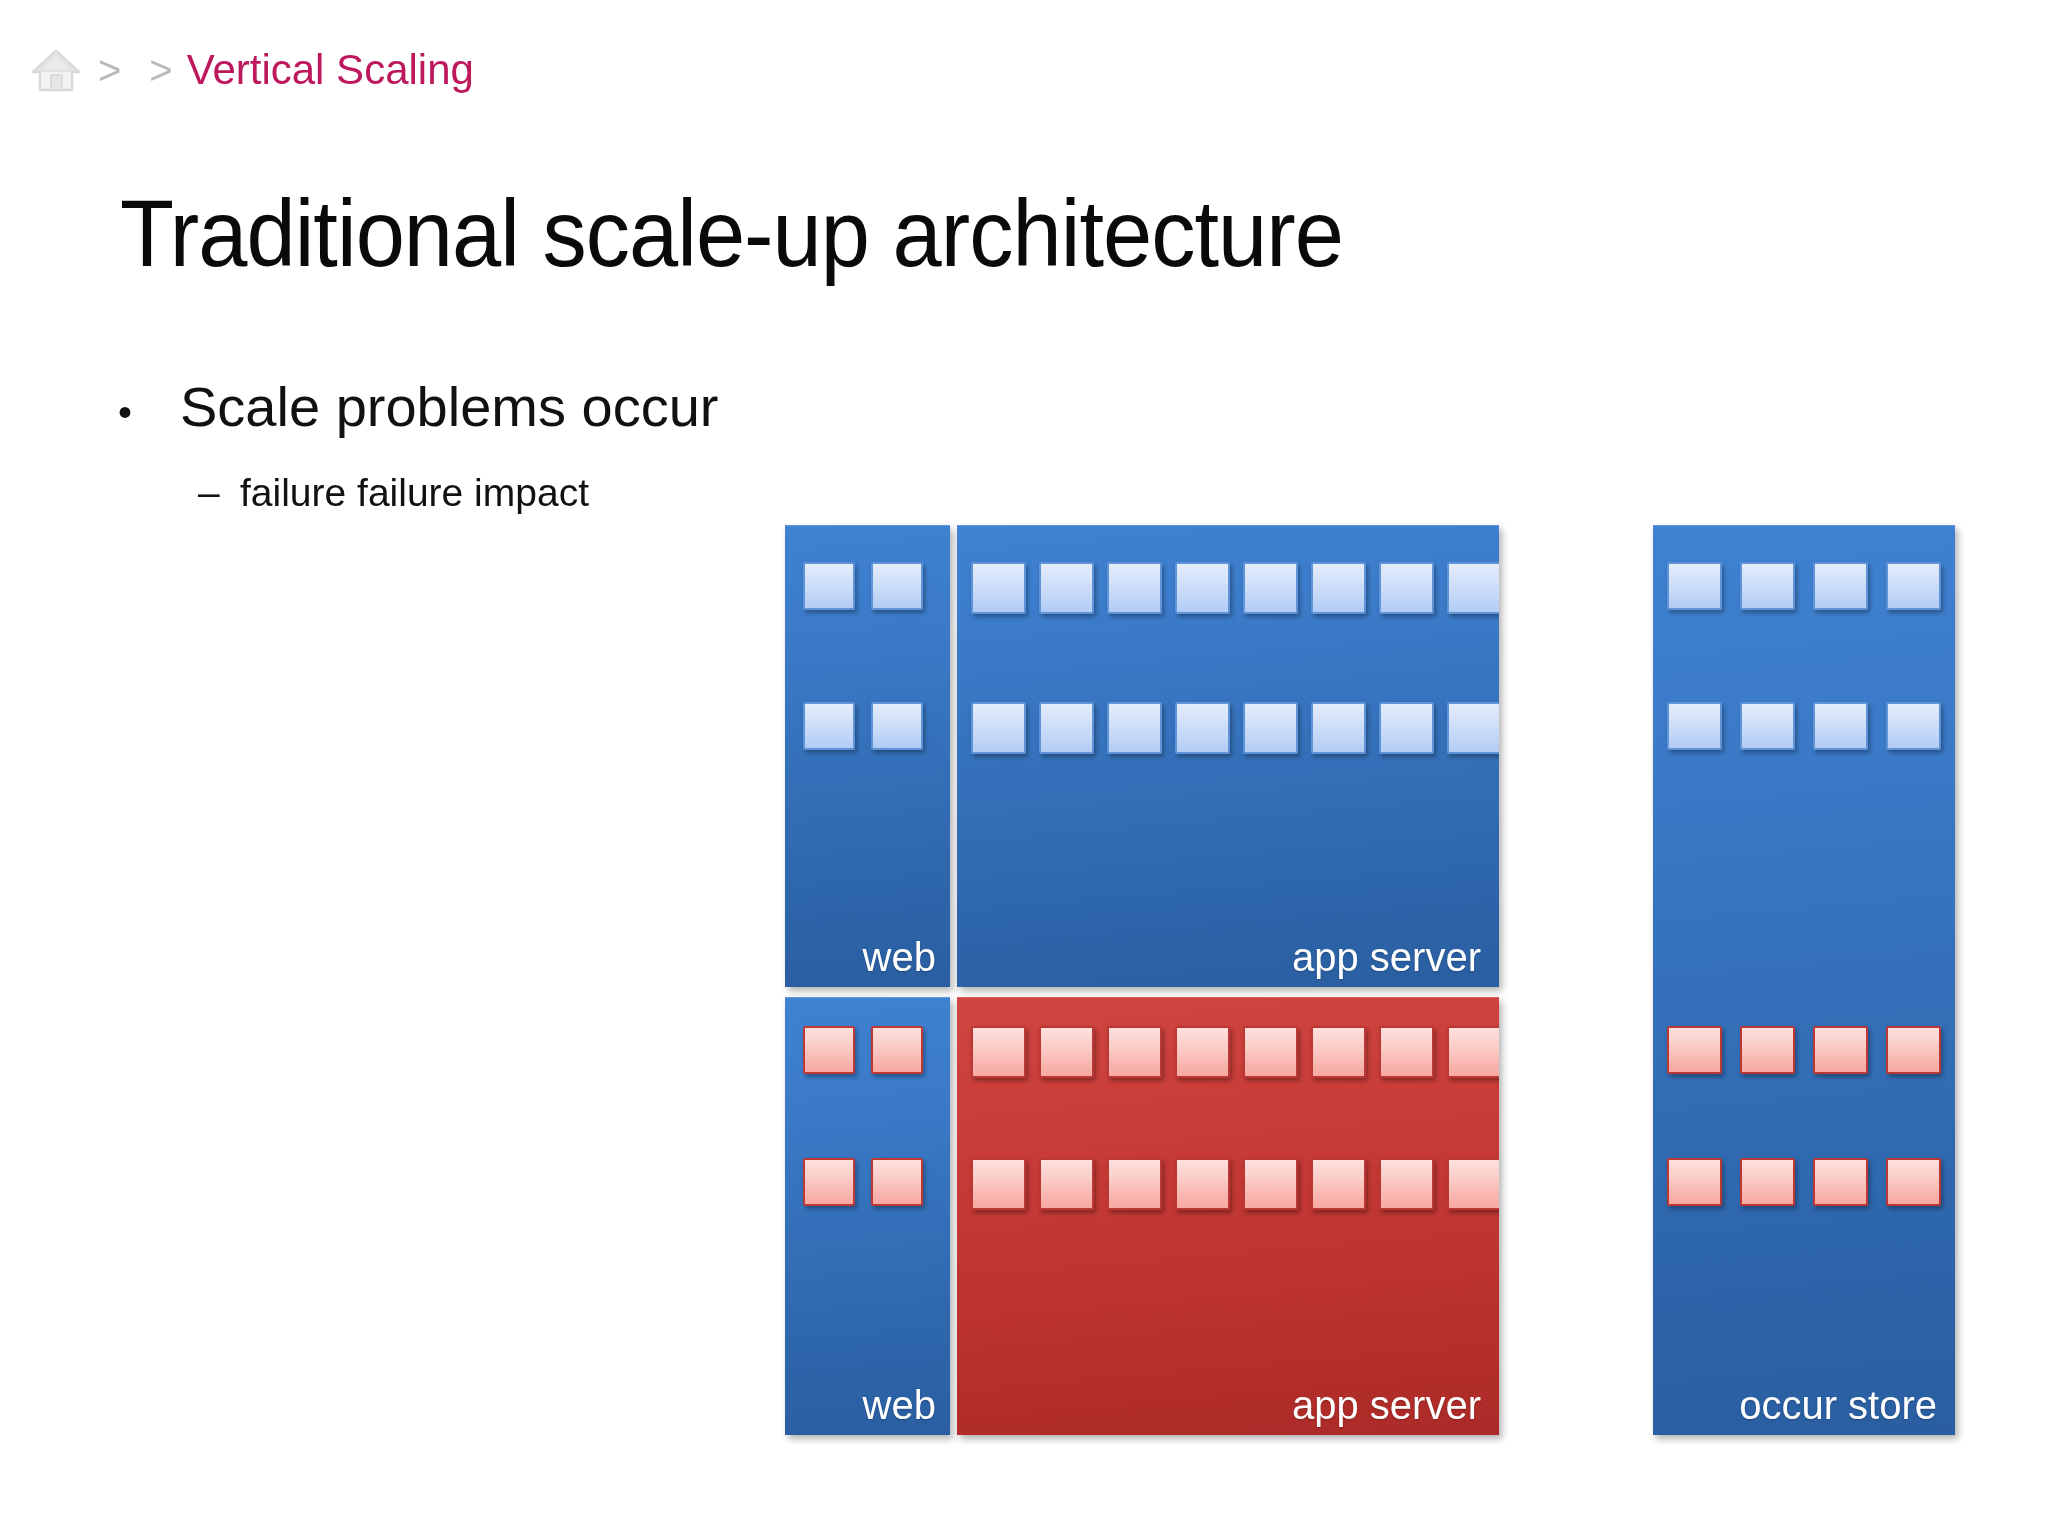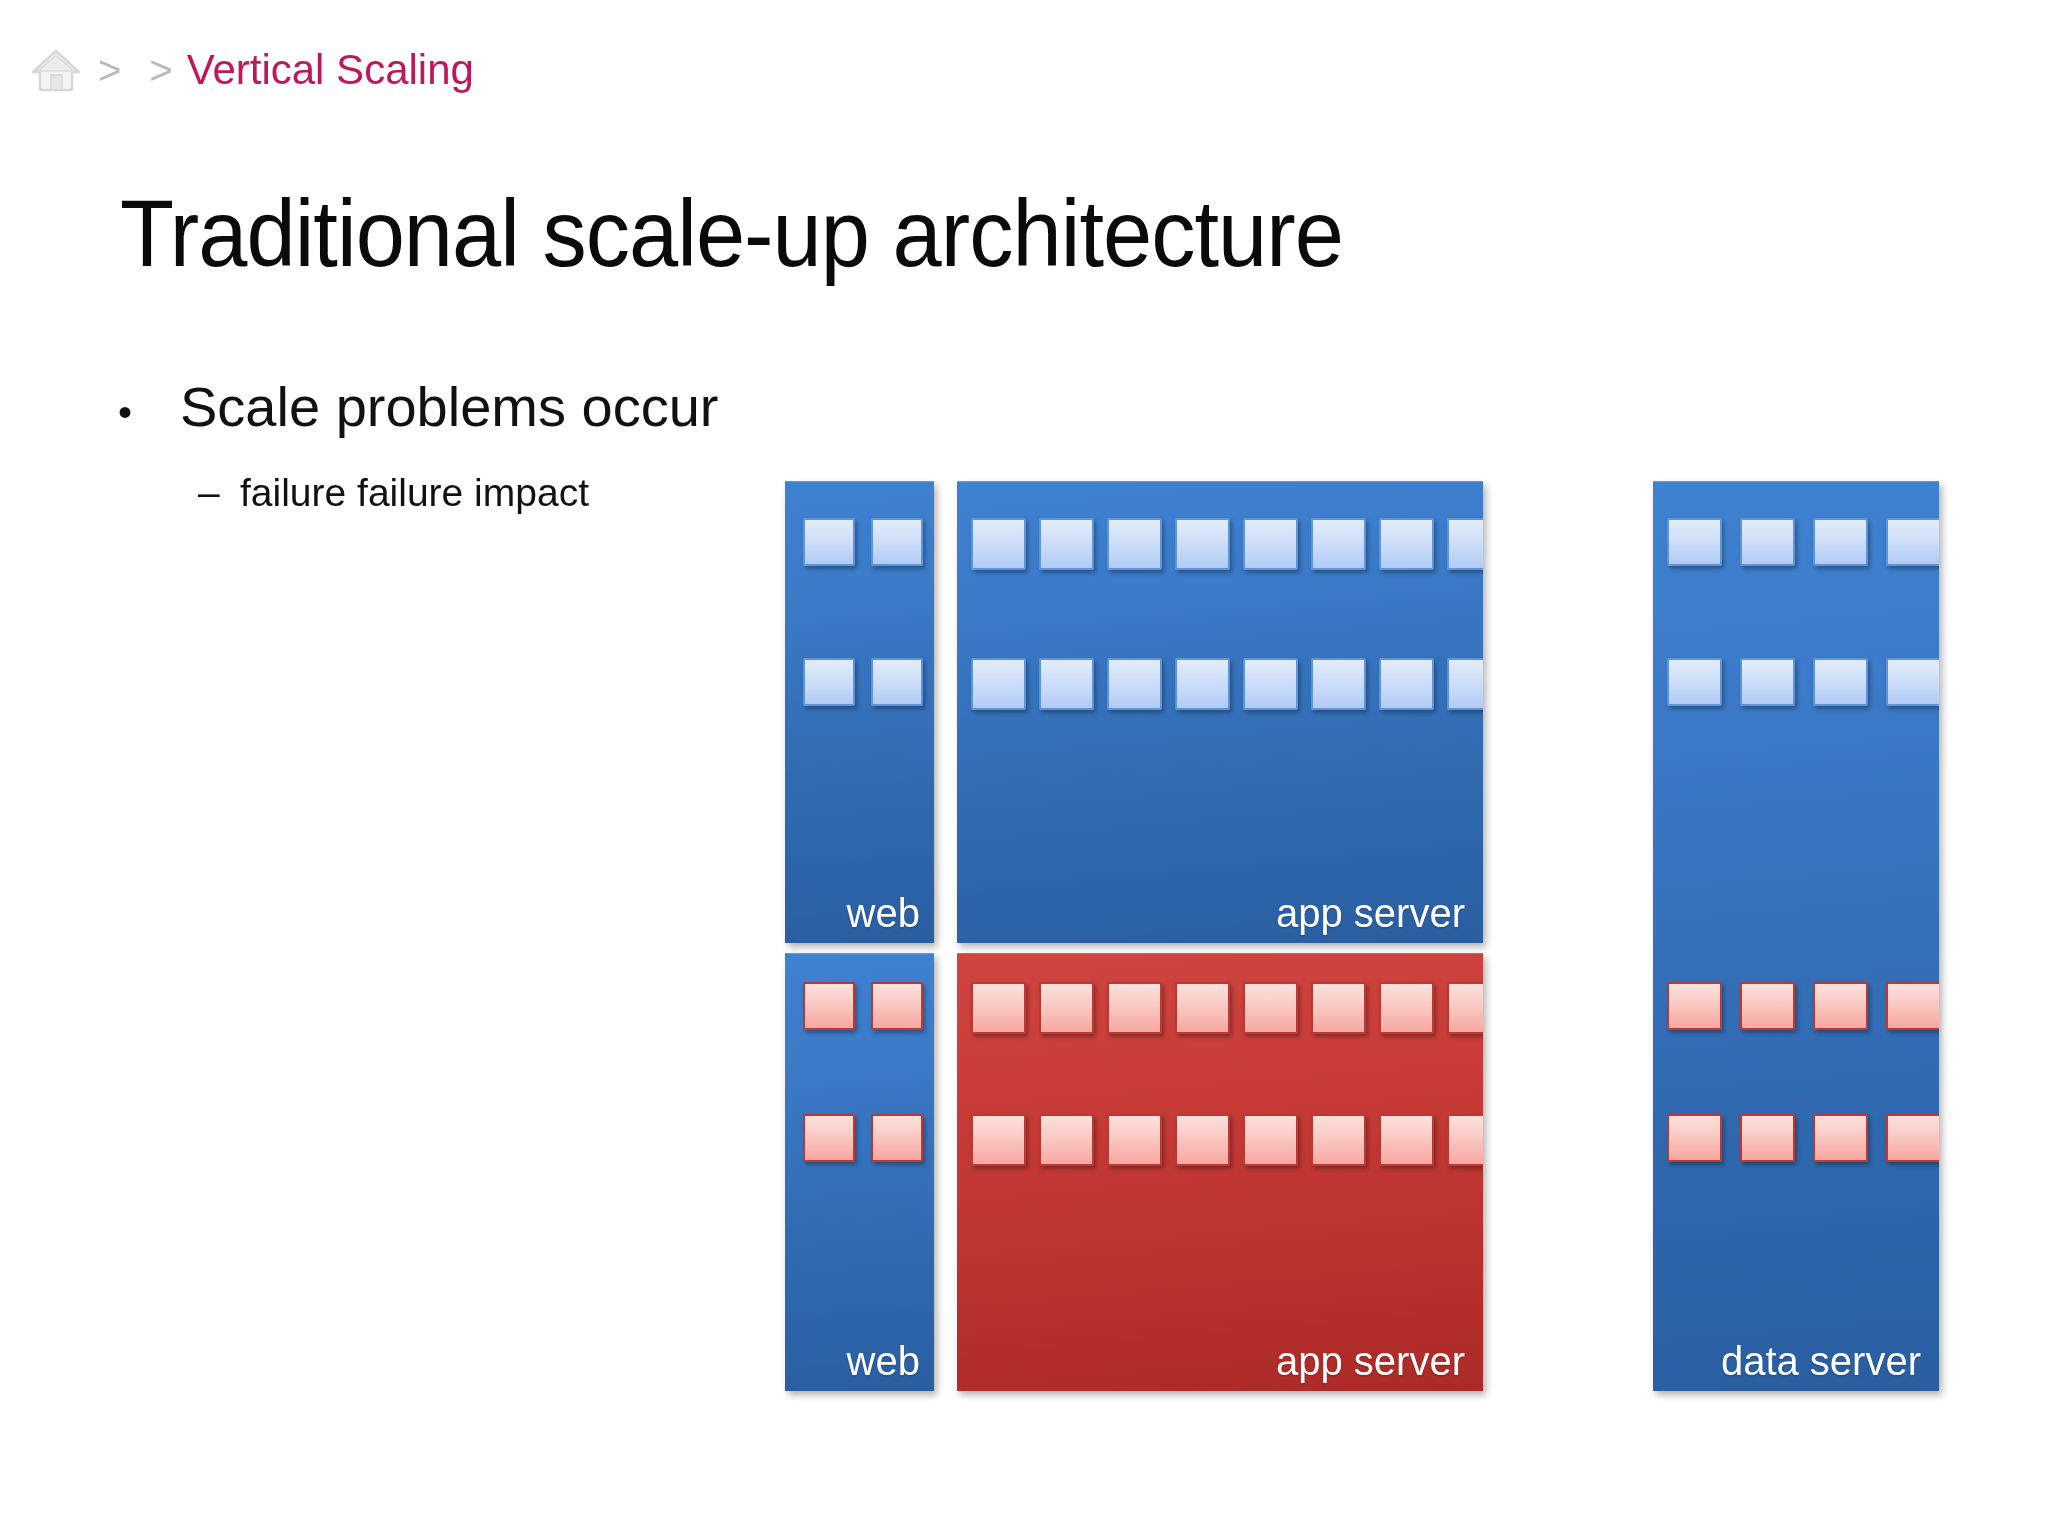--- a/index.html
+++ b/index.html
@@ -119,24 +119,25 @@
     top: 0;
     bottom: 0;
   }
   .col-web     { left: 0px;   width: 165px; }
   .col-app     { left: 172px; width: 542px; }
   .col-ds      { left: 868px; width: 302px; }
 
   .panel {
     position: absolute;
     left: 0;
-    right: 16px;
+    right: 0;
     box-sizing: border-box;
     box-shadow: 3px 4px 7px rgba(0,0,0,0.30);
     overflow: hidden;
+    margin-top: 44px;
   }
   .panel-blue {
     background: linear-gradient(175deg, #3f82d2 0%, #3a79c6 28%, #2f68ae 72%, #2a5ea1 100%);
     border-top: 1px solid #5d9ae0;
   }
   .panel-red {
     background: linear-gradient(175deg, #cf4540 0%, #c93c38 30%, #b8302d 75%, #ab2a27 100%);
     border-top: 1px solid #d9605b;
   }
 
@@ -339,18 +340,18 @@
         <span class="chip chip-red"></span>
         <span class="chip chip-red"></span>
         <span class="chip chip-red"></span>
       </div>
       <div class="chip-row ds-row-4">
         <span class="chip chip-red"></span>
         <span class="chip chip-red"></span>
         <span class="chip chip-red"></span>
         <span class="chip chip-red"></span>
       </div>
-      <span class="panel-label">data server</span>
+      <span class="panel-label">occur store</span>
     </div>
 
   </div>
 
 </div>
 
 </body></html>

